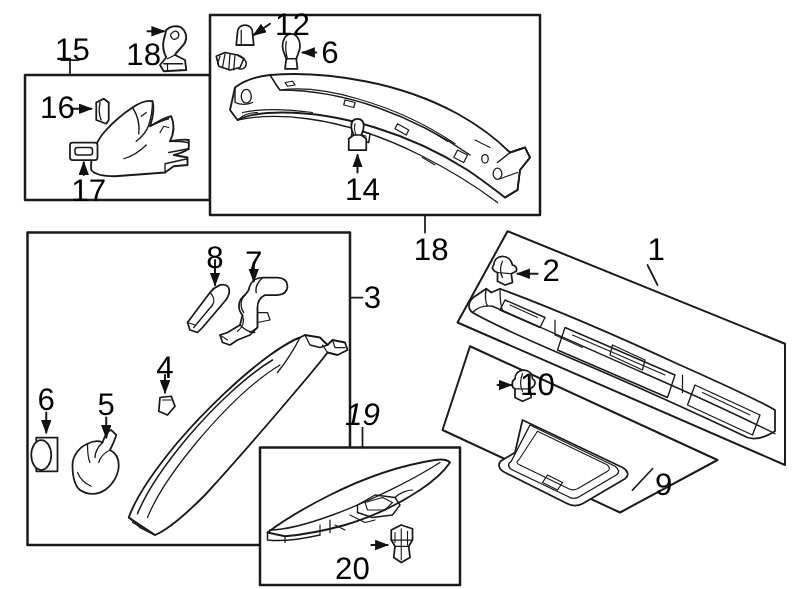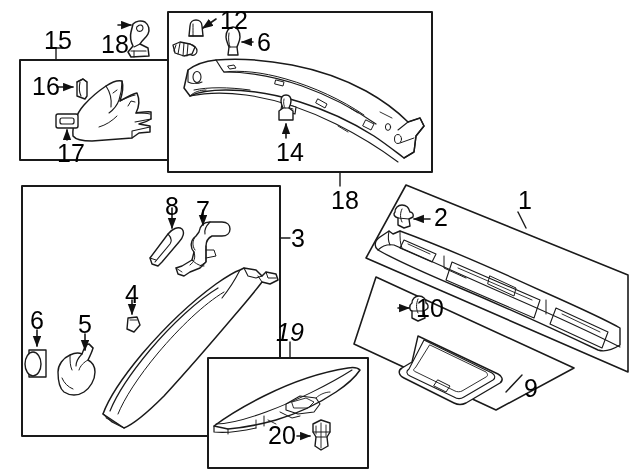--- a/index.html
+++ b/index.html
@@ -383,15 +383,15 @@
   <span class="callout-label" style="left:372px; top:296px;margin-left:44px;">10</span>
   <span class="callout-label" style="left:331px; top:188px;">18</span>
   <span class="callout-label" style="left:257px; top:30px;">6</span>
   <span class="callout-label" style="left:220px; top:8px;">12</span>
   <span class="callout-label" style="left:276px; top:140px;">14</span>
   <span class="callout-label" style="left:44px; top:28px;">15</span>
   <span class="callout-label" style="left:32px; top:74px;">16</span>
   <span class="callout-label" style="left:57px; top:141px;">17</span>
   <span class="callout-label" style="left:101px; top:12px;margin-top:20px;">18</span>
   <span class="callout-label" style="left:276px; top:320px;font-style:italic;">19</span>
-  <span class="callout-label" style="left:268px; top:423px;text-align:center;">20</span>
+  <span class="callout-label" style="left:268px; top:443px;text-align:center;">20</span>
 
 </div>
 
 </body></html>

